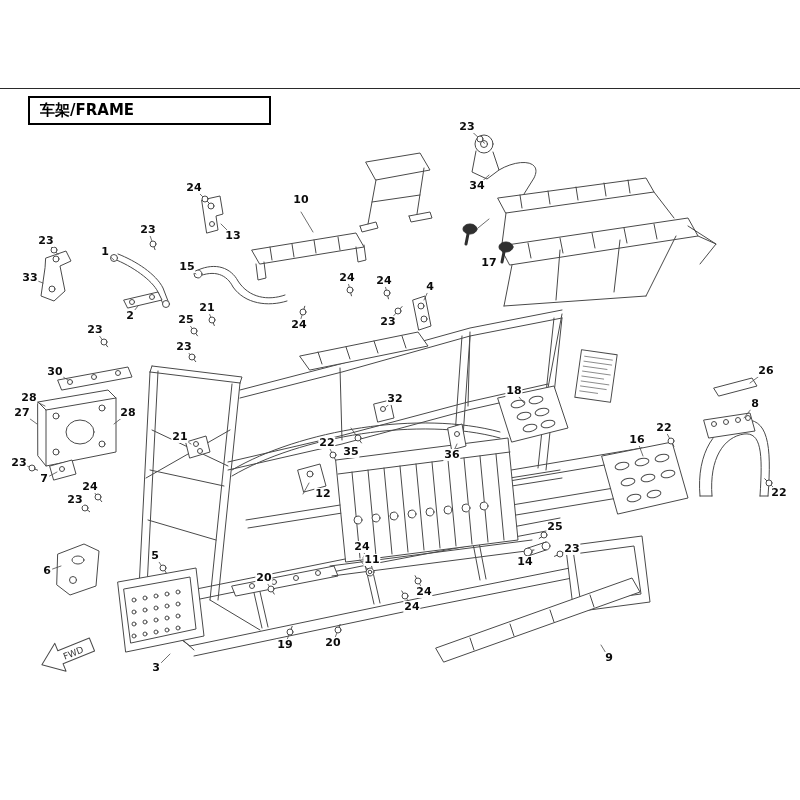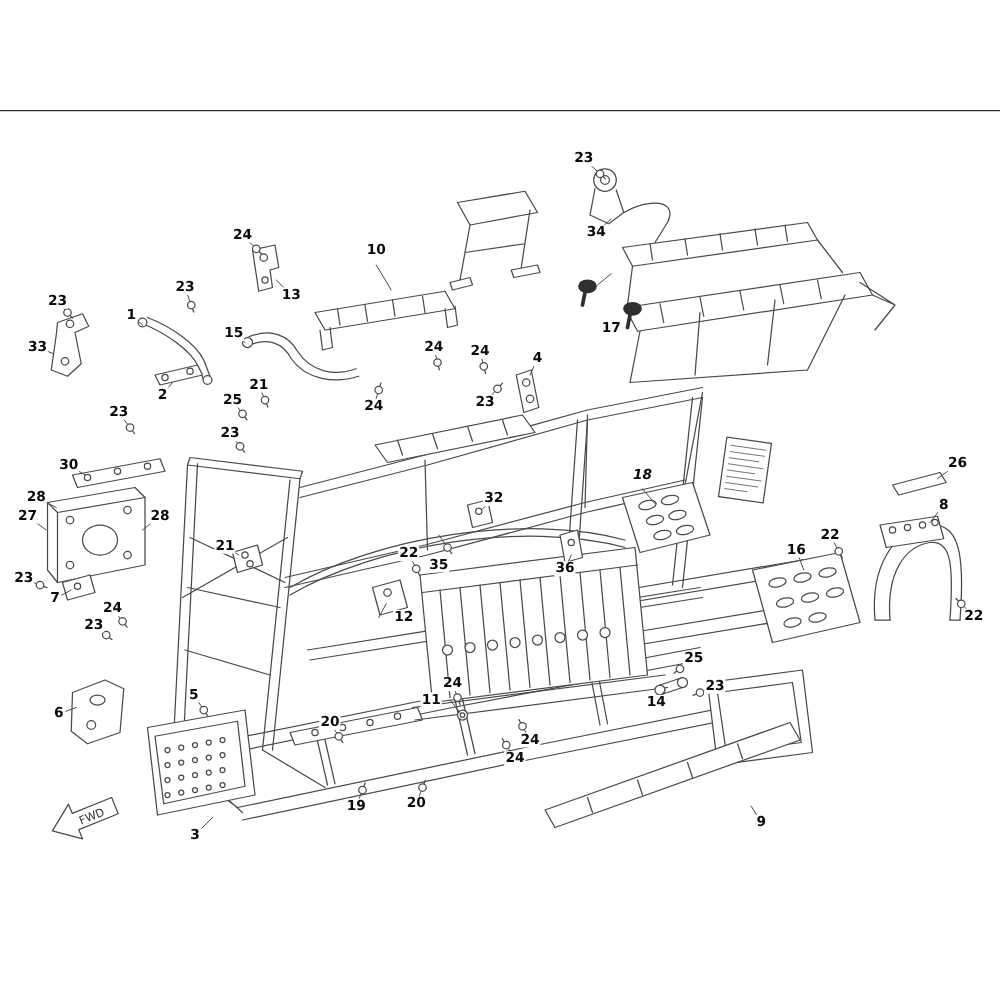--- a/index.html
+++ b/index.html
@@ -66,20 +66,23 @@
     padding: 0 1px;
   }
 </style>
 </head>
 <body>
 
 <div class="page">
 
   <div class="top-rule"></div>
 
+  <div class="title-box">
+    <span>车架/FRAME</span>
+  </div>
 
   <svg id="drawing" width="800" height="800" viewBox="0 0 800 800" xmlns="http://www.w3.org/2000/svg">
     <g stroke="#4a4a4a" stroke-width="1" fill="none" stroke-linecap="round" stroke-linejoin="round">
 
       <g>
 
         <path d="M150,372 L138,608 M158,371 L146,607"></path>
         <path d="M232,384 L210,600 M240,383 L218,600"></path>
         <path d="M150,372 L240,383 M152,366 L242,377 L240,383 M152,366 L150,372"></path>
 
@@ -477,40 +480,40 @@
       <div class="callout" style="left: 430px; top: 287px;">4</div>
       <div class="callout" style="left: 130px; top: 316px;">2</div>
       <div class="callout" style="left: 207px; top: 308px;">21</div>
       <div class="callout" style="left: 186px; top: 320px;">25</div>
       <div class="callout" style="left: 299px; top: 325px;">24</div>
       <div class="callout" style="left: 388px; top: 322px;">23</div>
       <div class="callout" style="left: 95px; top: 330px;">23</div>
       <div class="callout" style="left: 184px; top: 347px;">23</div>
       <div class="callout" style="left: 766px; top: 371px;">26</div>
       <div class="callout" style="left: 55px; top: 372px;">30</div>
-      <div class="callout" style="left: 514px; top: 380px; font-style: italic;">18</div>
+      <div class="callout" style="left: 514px; top: 391px;">18</div>
       <div class="callout" style="left: 395px; top: 399px;">32</div>
       <div class="callout" style="left: 755px; top: 404px;">8</div>
       <div class="callout" style="left: 29px; top: 398px;">28</div>
       <div class="callout" style="left: 22px; top: 413px;">27</div>
       <div class="callout" style="left: 128px; top: 413px;">28</div>
       <div class="callout" style="left: 180px; top: 437px;">21</div>
       <div class="callout" style="left: 351px; top: 452px;">35</div>
       <div class="callout" style="left: 327px; top: 443px;">22</div>
       <div class="callout" style="left: 452px; top: 455px;">36</div>
       <div class="callout" style="left: 637px; top: 440px;">16</div>
       <div class="callout" style="left: 664px; top: 428px;">22</div>
       <div class="callout" style="left: 19px; top: 463px;">23</div>
       <div class="callout" style="left: 44px; top: 479px;">7</div>
       <div class="callout" style="left: 779px; top: 493px;">22</div>
       <div class="callout" style="left: 90px; top: 487px;">24</div>
       <div class="callout" style="left: 75px; top: 500px;">23</div>
       <div class="callout" style="left: 303px; top: 494px; margin-left: 20px;">12</div>
       <div class="callout" style="left: 362px; top: 547px;">24</div>
-      <div class="callout" style="left: 345px; top: 560px;">11</div>
+      <div class="callout" style="left: 372px; top: 560px;">11</div>
       <div class="callout" style="left: 555px; top: 527px;">25</div>
       <div class="callout" style="left: 572px; top: 549px;">23</div>
       <div class="callout" style="left: 525px; top: 562px;">14</div>
       <div class="callout" style="left: 155px; top: 556px;">5</div>
       <div class="callout" style="left: 47px; top: 571px;">6</div>
       <div class="callout" style="left: 264px; top: 578px;">20</div>
       <div class="callout" style="left: 424px; top: 592px;">24</div>
       <div class="callout" style="left: 412px; top: 607px;">24</div>
       <div class="callout" style="left: 285px; top: 645px;">19</div>
       <div class="callout" style="left: 333px; top: 643px;">20</div>

